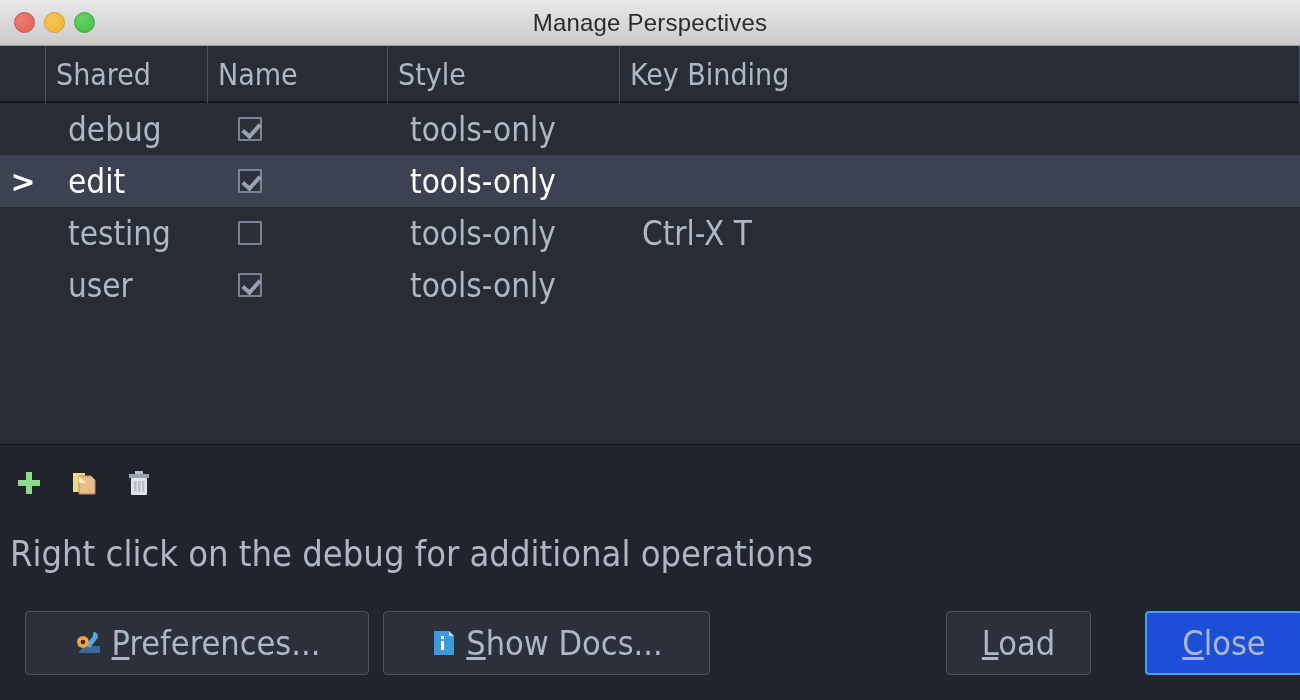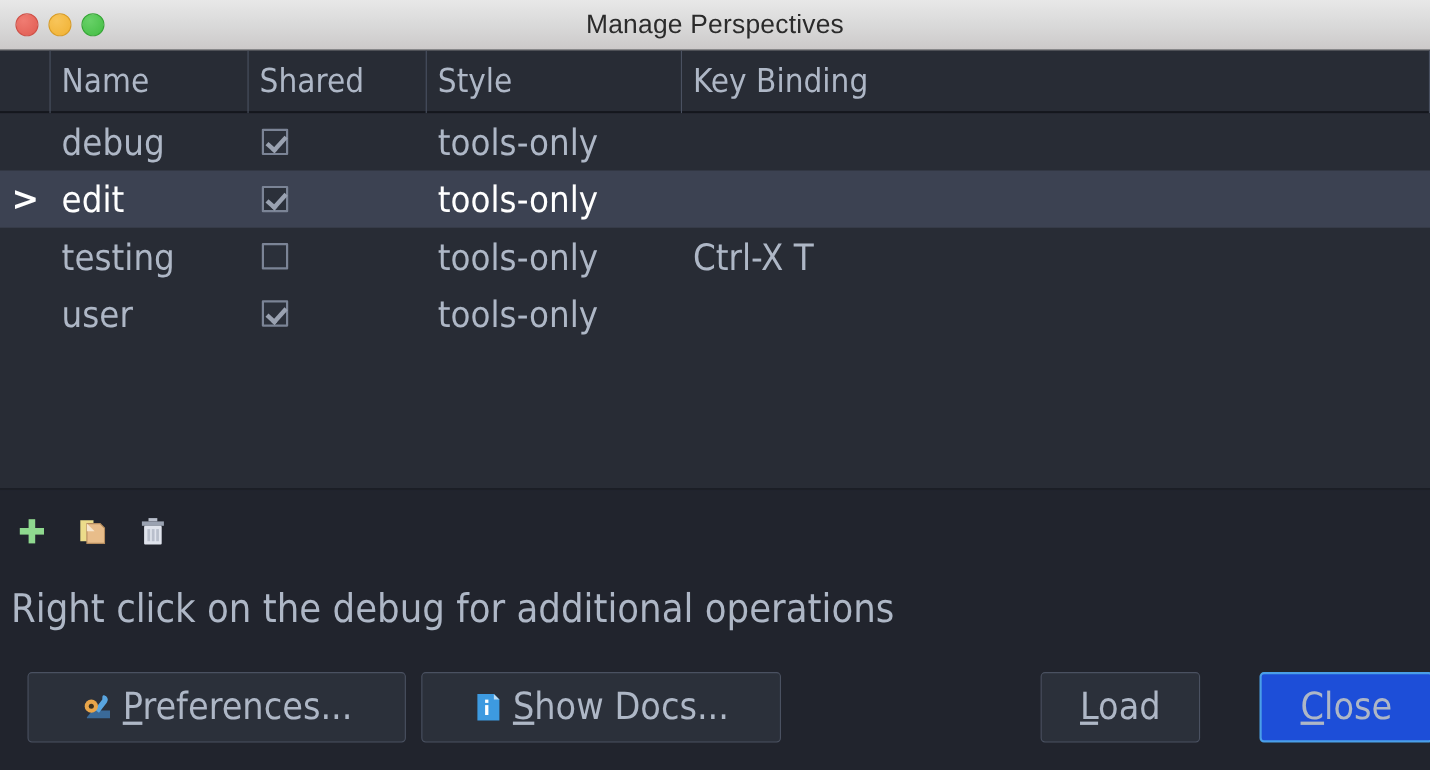--- a/index.html
+++ b/index.html
@@ -60,20 +60,21 @@
   .row.selected { background: #3c4252; }
   .cell { height: 52px; display: flex; align-items: center; white-space: nowrap; overflow: hidden; }
   .cell.c-marker { width: 46px; justify-content: center; }
   .cell.c-name   { width: 180px; padding-left: 10px; }
   .cell.c-shared { width: 162px; padding-left: 12px; }
   .cell.c-style  { width: 232px; padding-left: 10px; }
   .cell.c-key    { width: 680px; padding-left: 10px; text-align: center; }
   .rowtext {
     color: #aeb7c6; font-size: 33px; line-height: 1;
     font-family: "DejaVu Sans Condensed", "Liberation Sans", sans-serif;
+    margin-left: 12px;
   }
   .row.selected .rowtext { color: #ffffff; }
   .marker-glyph {
     color: #ffffff; font-size: 30px; font-weight: bold;
     font-family: "DejaVu Sans", sans-serif;
   }
 
   
   .cbox {
     width: 24px; height: 24px; border: 2px solid #7b8496;
@@ -126,22 +127,22 @@
   <div class="lights">
     <div class="light red"></div>
     <div class="light yellow"></div>
     <div class="light green"></div>
   </div>
   <div id="title-text">Manage Perspectives</div>
 </div>
 
 <div id="table-header">
   <div class="hcell c-marker"></div>
+  <div class="hcell c-shared">Shared</div>
   <div class="hcell c-name">Name</div>
-  <div class="hcell c-shared">Shared</div>
   <div class="hcell c-style">Style</div>
   <div class="hcell c-key">Key Binding</div>
 </div>
 
 <div id="list-body">
     <div class="row">
       <div class="cell c-marker"></div>
       <div class="cell c-name">
         <span class="rowtext">debug</span>
       </div>

